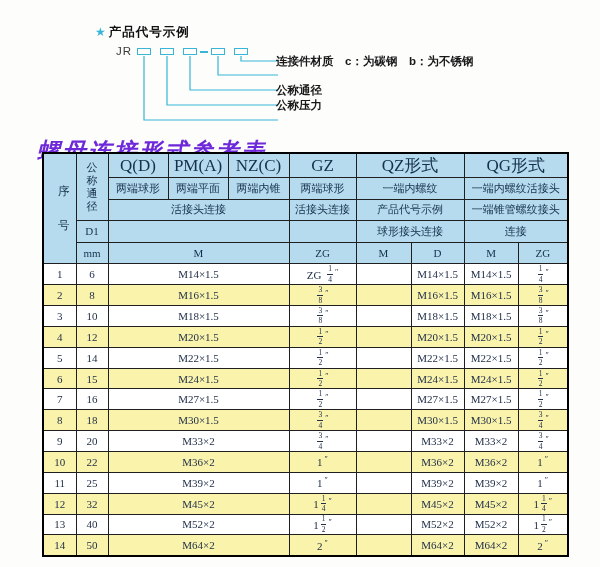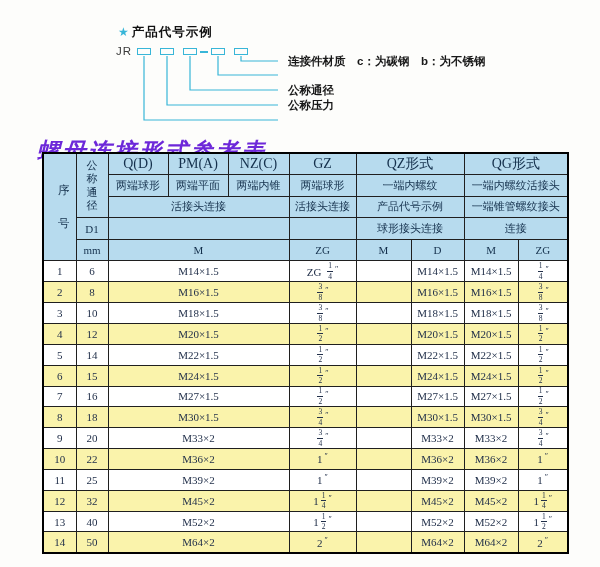--- a/index.html
+++ b/index.html
@@ -14,37 +14,37 @@
   html,body{width:600px;height:567px;}
   body{
     background:#fdfdfb;
     font-family:"Liberation Sans","DejaVu Sans",sans-serif;
     overflow:hidden;
     position:relative;
   }
   
   .diagram{position:absolute;left:0;top:0;width:600px;height:130px;}
   .diagram-heading{
-    position:absolute;left:118px;top:24px;
+    position:absolute;left:95px;top:24px;
     font-size:12.5px;font-weight:bold;color:#111;letter-spacing:1px;
   }
   .diagram-heading .star{color:var(--accent);margin-right:2px;font-size:12px;}
   .code-prefix{
     position:absolute;left:116px;top:45px;
     font-size:11.5px;font-weight:normal;color:#3a3a3a;letter-spacing:1px;
   }
   .code-box{
     position:absolute;top:48px;width:14px;height:7px;
     border:1px solid var(--accent);background:transparent;
   }
   .code-dash{position:absolute;top:51px;left:200px;width:8px;height:2px;background:var(--accent);}
   .lead-lines{position:absolute;left:0;top:0;width:600px;height:130px;}
   .lead{fill:none;stroke:var(--accent);stroke-width:1.2;}
   .diagram-label{
-    position:absolute;left:288px;height:14px;line-height:14px;
+    position:absolute;left:276px;height:14px;line-height:14px;
     font-size:11.5px;font-weight:bold;color:#181818;white-space:nowrap;
   }
   
   .table-title{
     position:absolute;left:37px;top:136px;
     font-family:"Liberation Serif","DejaVu Serif",serif;
     font-style:italic;font-weight:bold;
     font-size:23px;color:#6d28d9;letter-spacing:2.5px;
   }
   
@@ -59,21 +59,21 @@
     text-align:center;vertical-align:middle;
     padding:0;overflow:hidden;white-space:nowrap;
   }
   .ref thead tr{height:21.6px;}
   .ref thead th{
     background:var(--header-bg);
     color:var(--header-text);
     font-weight:normal;font-size:11px;
     font-family:"Liberation Serif","DejaVu Serif",serif;
   }
-  .ref thead th.code{font-size:14px;text-align:center;}
+  .ref thead th.code{font-size:17px;text-align:center;}
   .ref tbody tr{height:20.85px;}
   .ref tbody td{
     color:var(--data-text);font-size:11px;
     font-family:"Liberation Serif","DejaVu Serif",serif;
   }
   .ref tbody tr.alt td{background:var(--alt-bg);}
   
   .vwrap{display:flex;align-items:center;justify-content:center;}
   .vtext{display:inline-block;width:12px;word-break:break-all;white-space:normal;}
   .vtext.seq{line-height:2.9;font-size:11.5px;margin-left:8px;}

